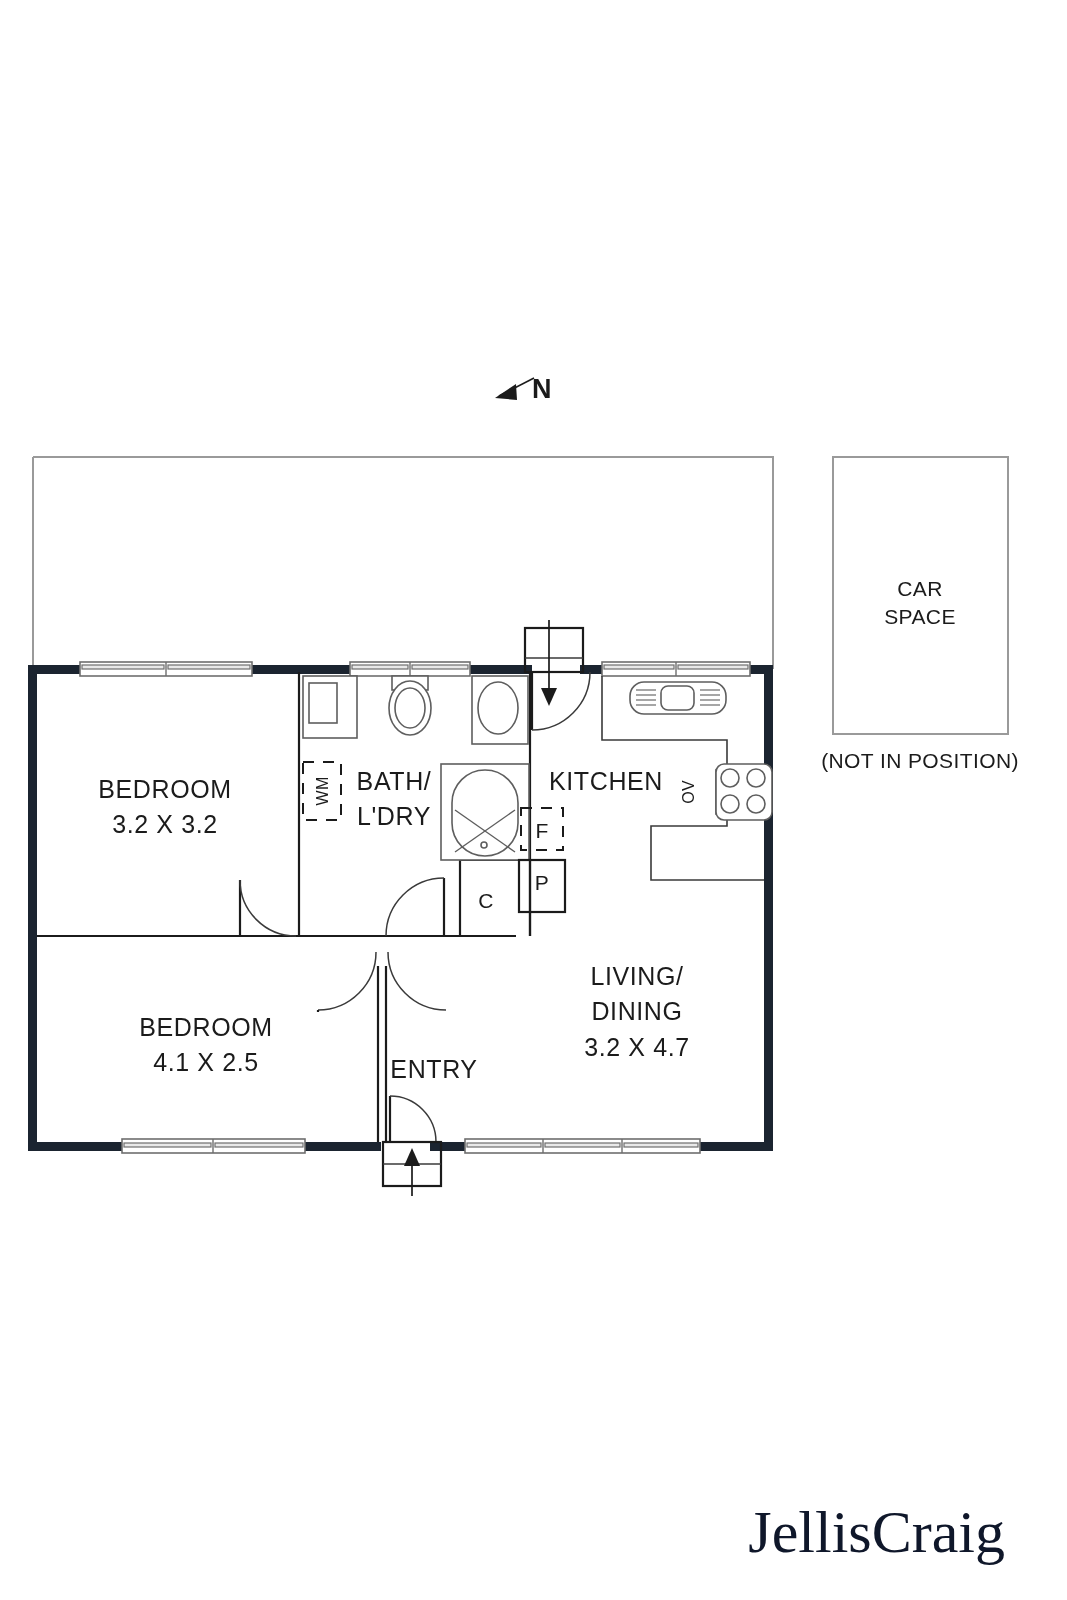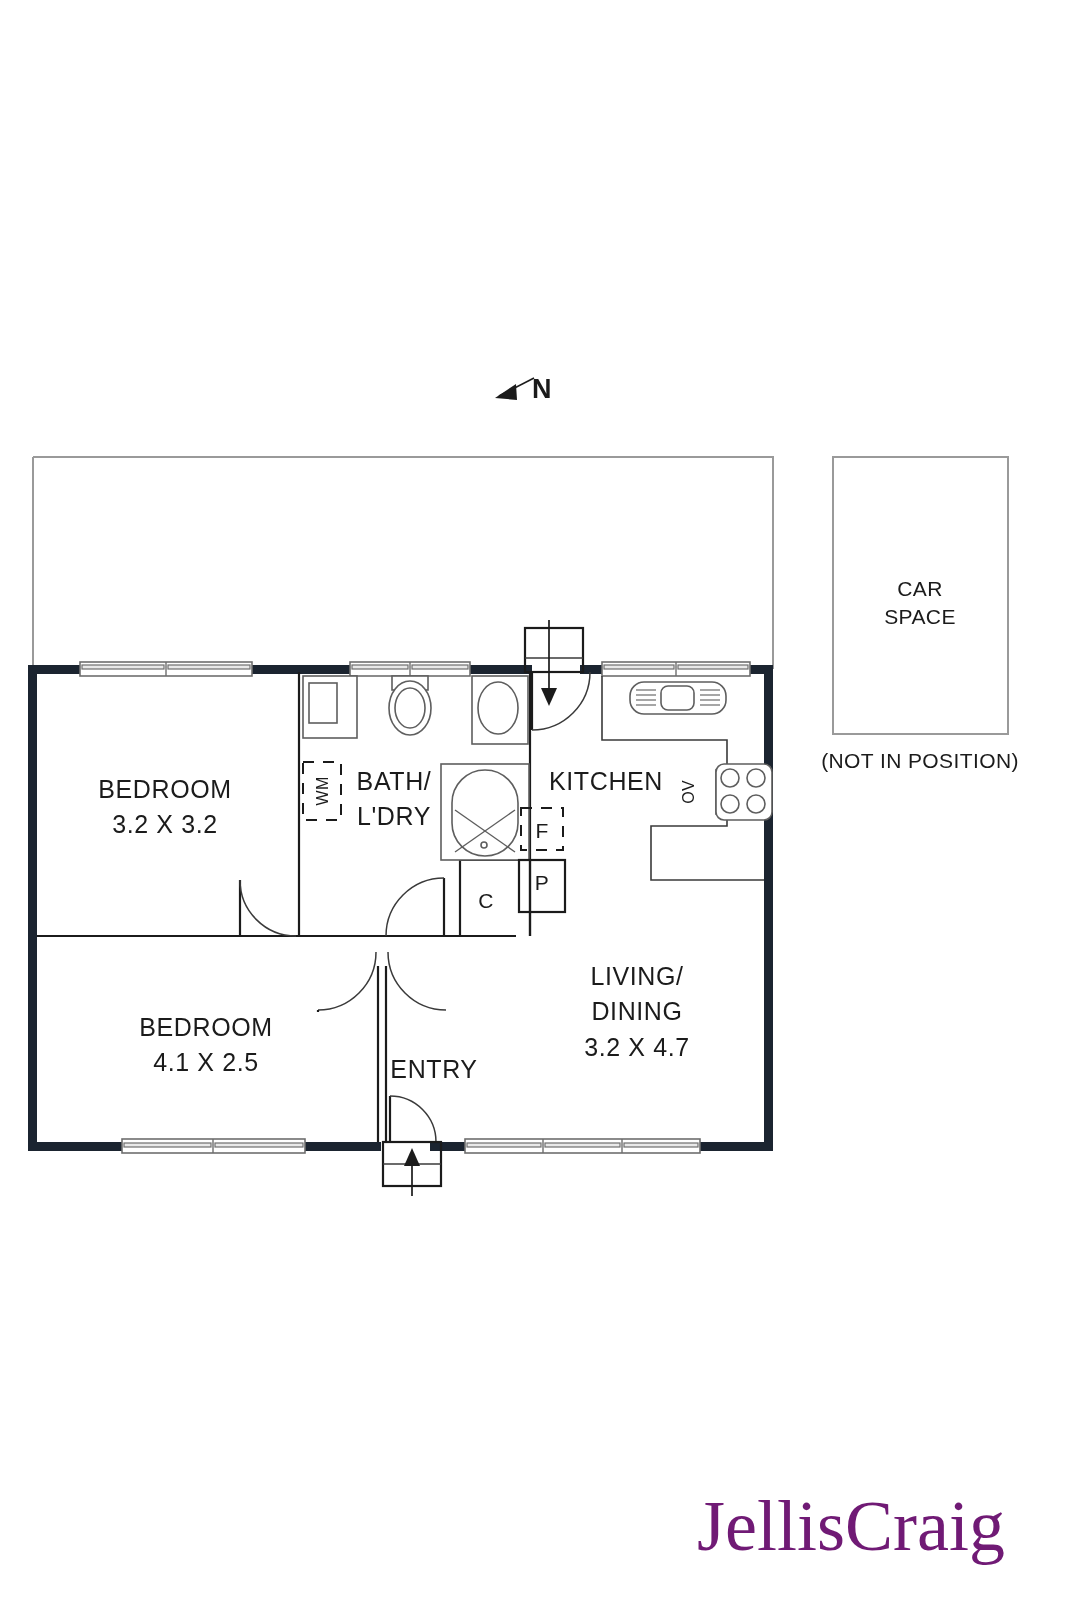--- a/index.html
+++ b/index.html
@@ -116,22 +116,22 @@
   .bench-line {
     fill: none;
     stroke: #3a3a3a;
     stroke-width: 1.6;
   }
   #brand-logo {
     position: absolute;
     right: 62px;
     bottom: 38px;
     font-family: "Liberation Serif", serif;
-    font-size: 72px;
-    color: #701a75;
+    font-size: 60px;
+    color: #0f172a;
     letter-spacing: 0px;
     white-space: nowrap;
     line-height: 1;
     user-select: none;
   }
 </style>
 </head>
 <body>
 
 <div id="plan-root">

